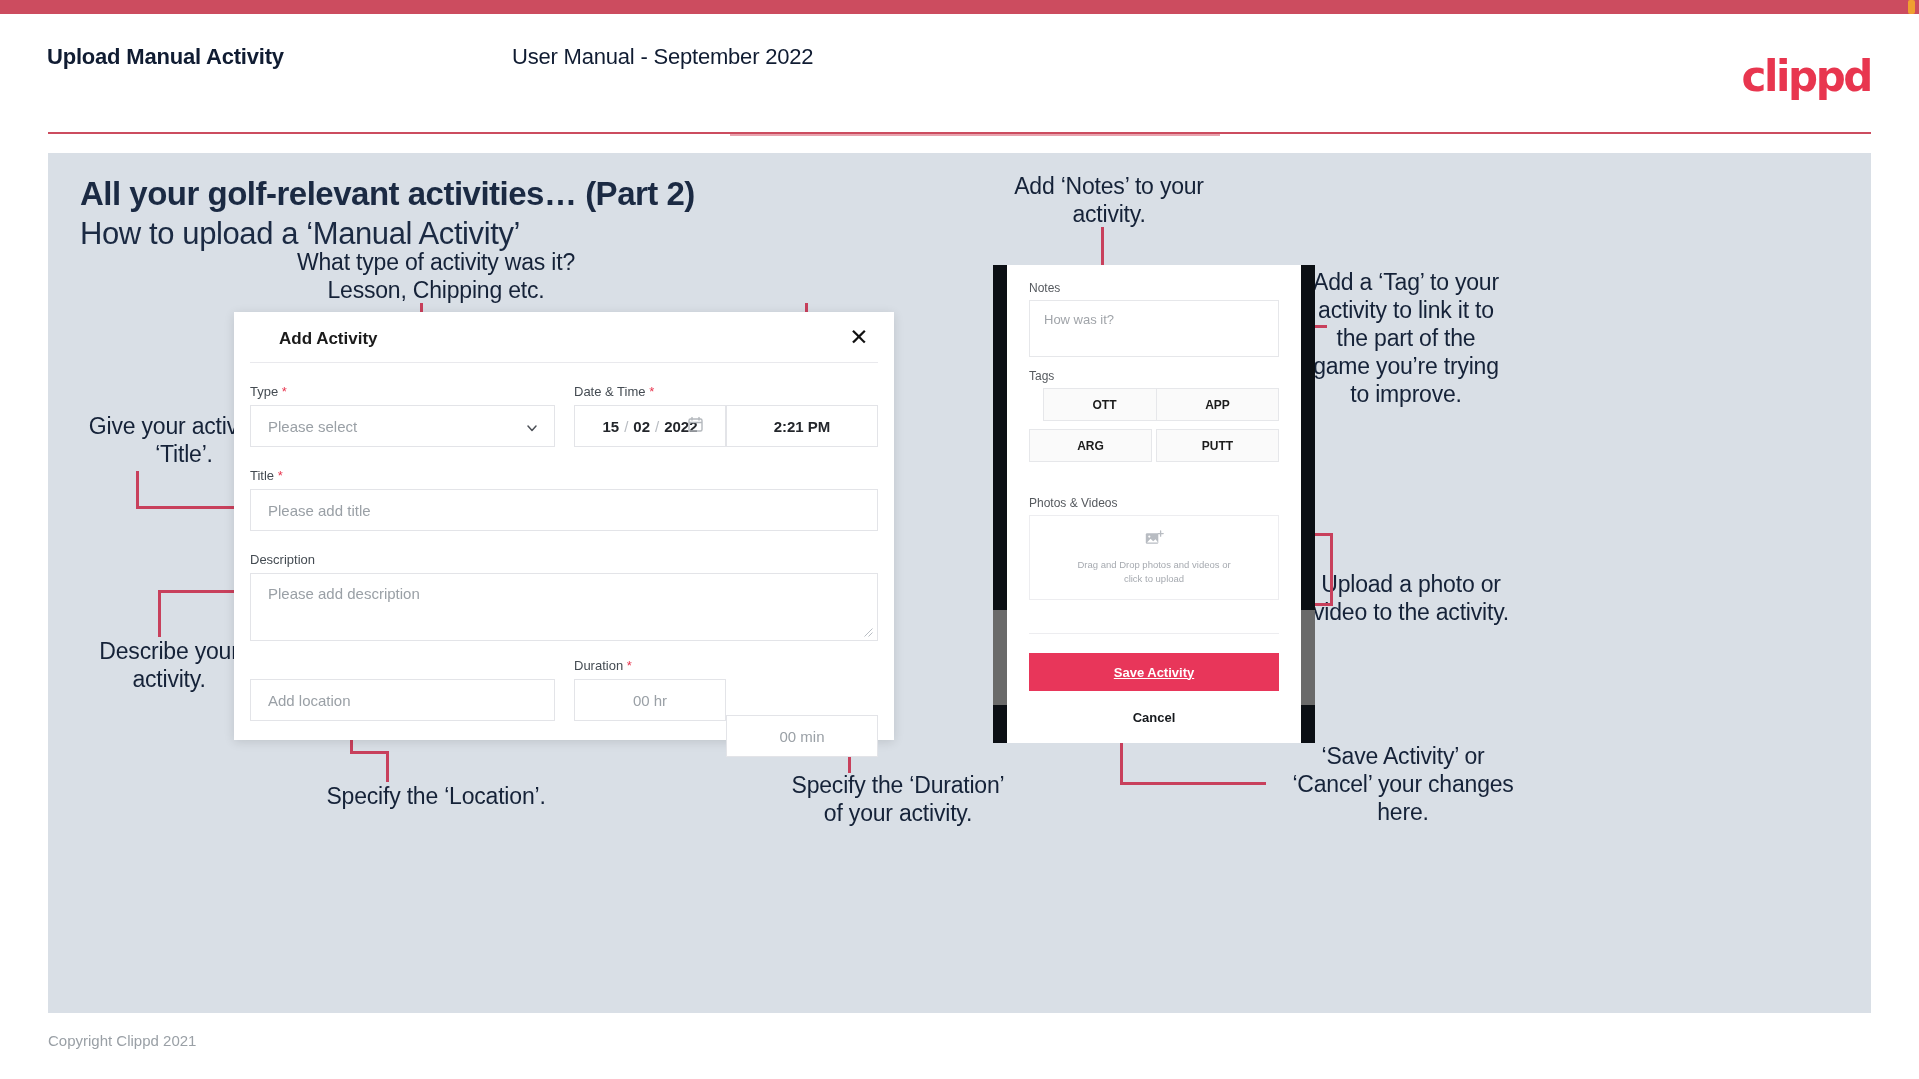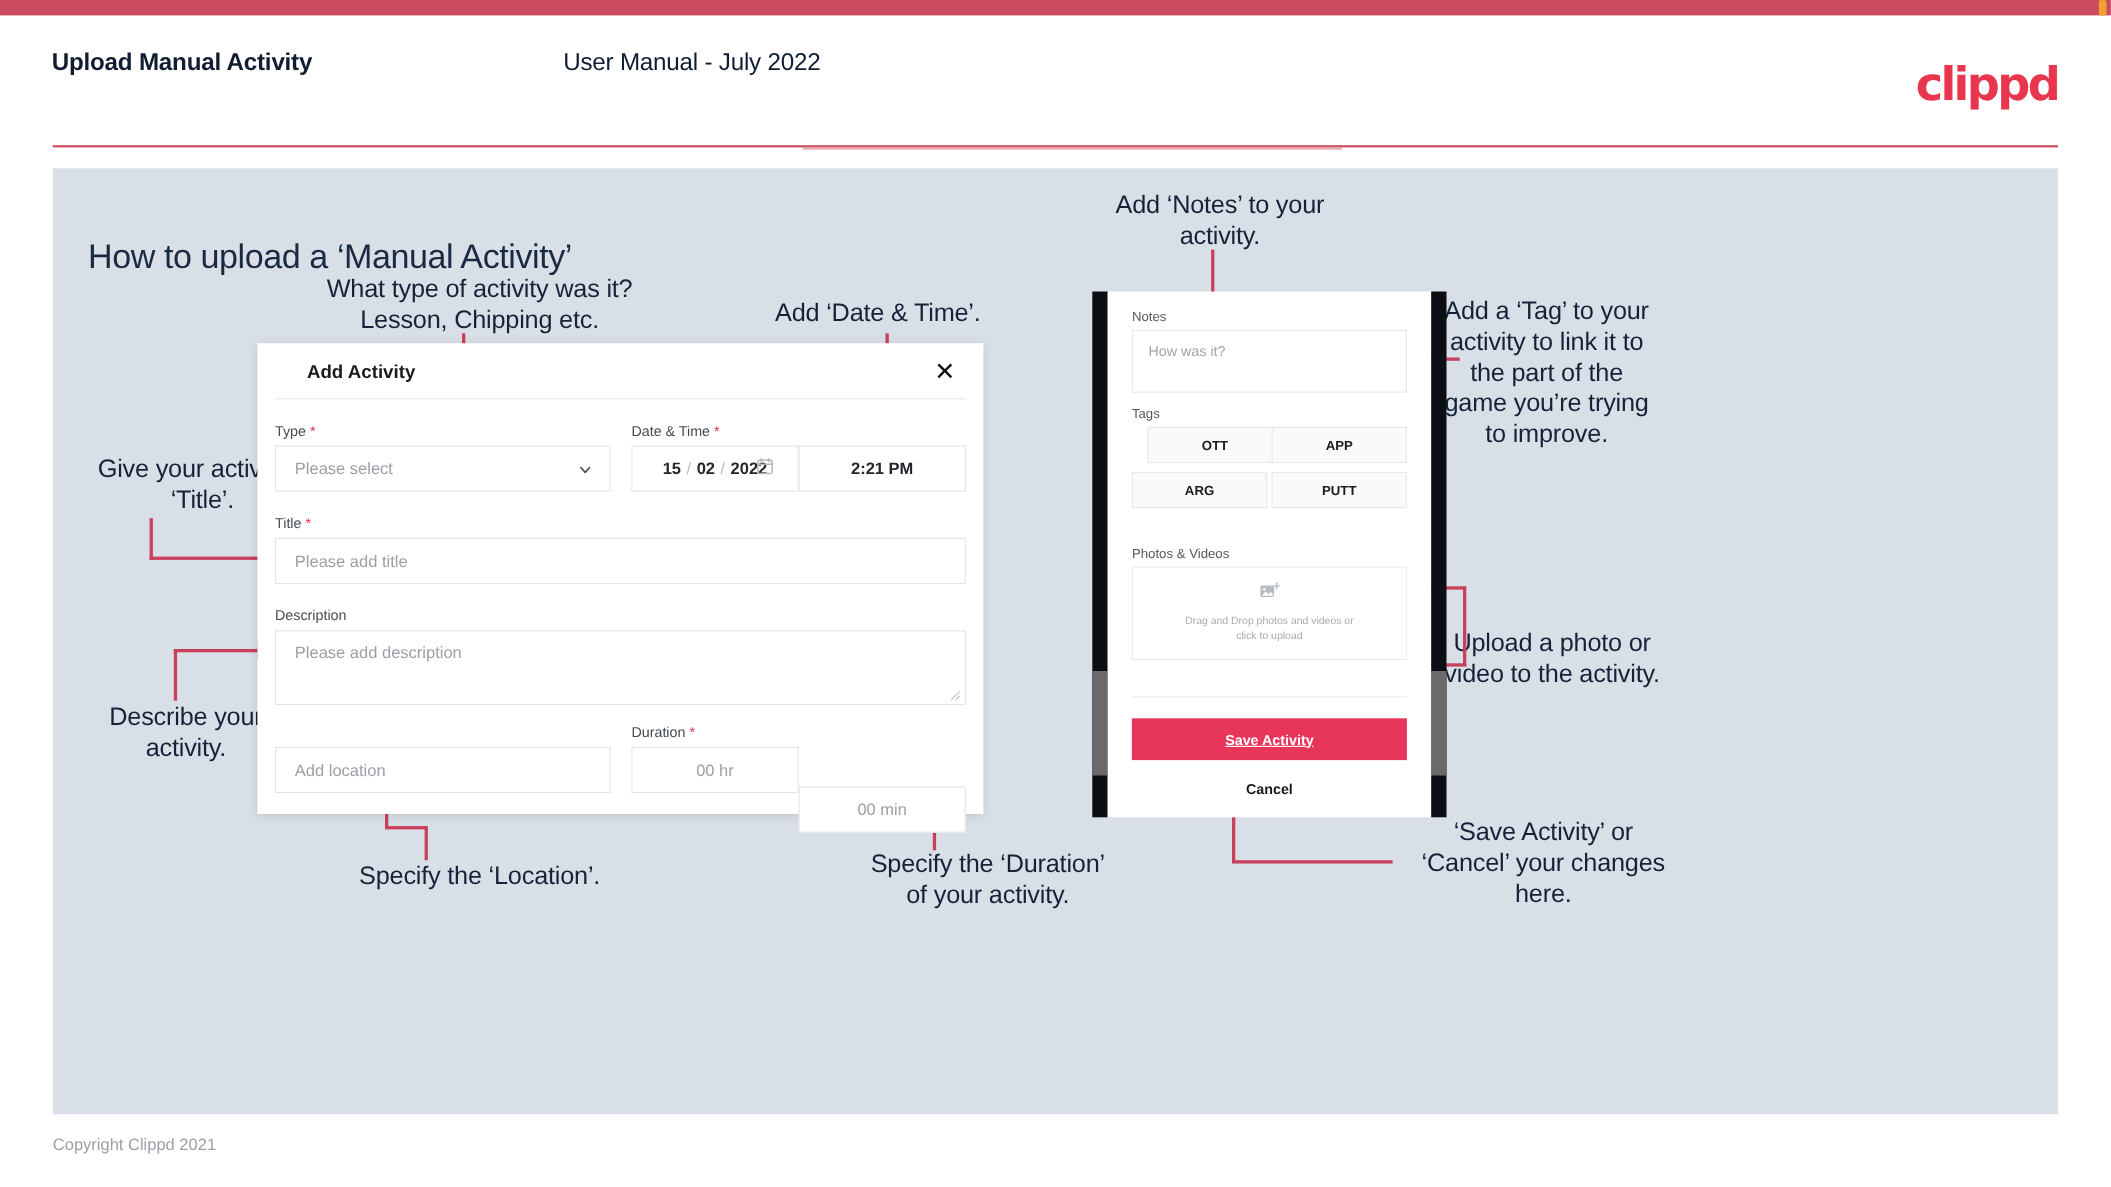--- a/index.html
+++ b/index.html
@@ -161,37 +161,37 @@
 <body>
 
 <div id="root">
 
   <div class="topbar">
     <div class="topbar-accent"></div>
   </div>
 
   <div class="header">
     <div class="hdr-left">Upload Manual Activity</div>
-    <div class="hdr-center">User Manual - July 2022</div>
+    <div class="hdr-center">User Manual - September 2022</div>
     <div class="logo">clippd</div>
     <div class="hdr-rule"></div>
     <div class="hdr-rule-soft"></div>
   </div>
 
   <div class="panel">
 
+    <div class="slide-title">All your golf-relevant activities… (Part 2)</div>
     <div class="slide-subtitle">How to upload a ‘Manual Activity’</div>
 
     <div class="anno" style="left:238px; top:95px; width:300px;">What type of activity was it?<br>Lesson, Chipping etc.</div>
     <div class="ln v" style="left:372px; top:150px; height:52px;"></div>
     <div class="ln h" style="left:372px; top:199px; width:50px;"></div>
     <div class="ln v" style="left:419px; top:199px; height:48px;"></div>
     <div class="arw down" style="left:412px; top:243px;"></div>
 
-    <div class="anno" style="left:600px; top:117px; width:300px;">Add ‘Date &amp; Time’.</div>
     <div class="ln v" style="left:757px; top:150px; height:50px;"></div>
     <div class="ln h" style="left:757px; top:197px; width:49px;"></div>
     <div class="ln v" style="left:803px; top:197px; height:48px;"></div>
     <div class="arw down" style="left:796px; top:241px;"></div>
 
     <div class="anno" style="left:936px; top:19px; width:250px;">Add ‘Notes’ to your<br>activity.</div>
     <div class="ln v" style="left:1053px; top:74px; height:44px;"></div>
     <div class="ln h" style="left:1053px; top:115px; width:55px;"></div>
     <div class="ln v" style="left:1105px; top:115px; height:18px;"></div>
     <div class="arw down" style="left:1098px; top:130px;"></div>

